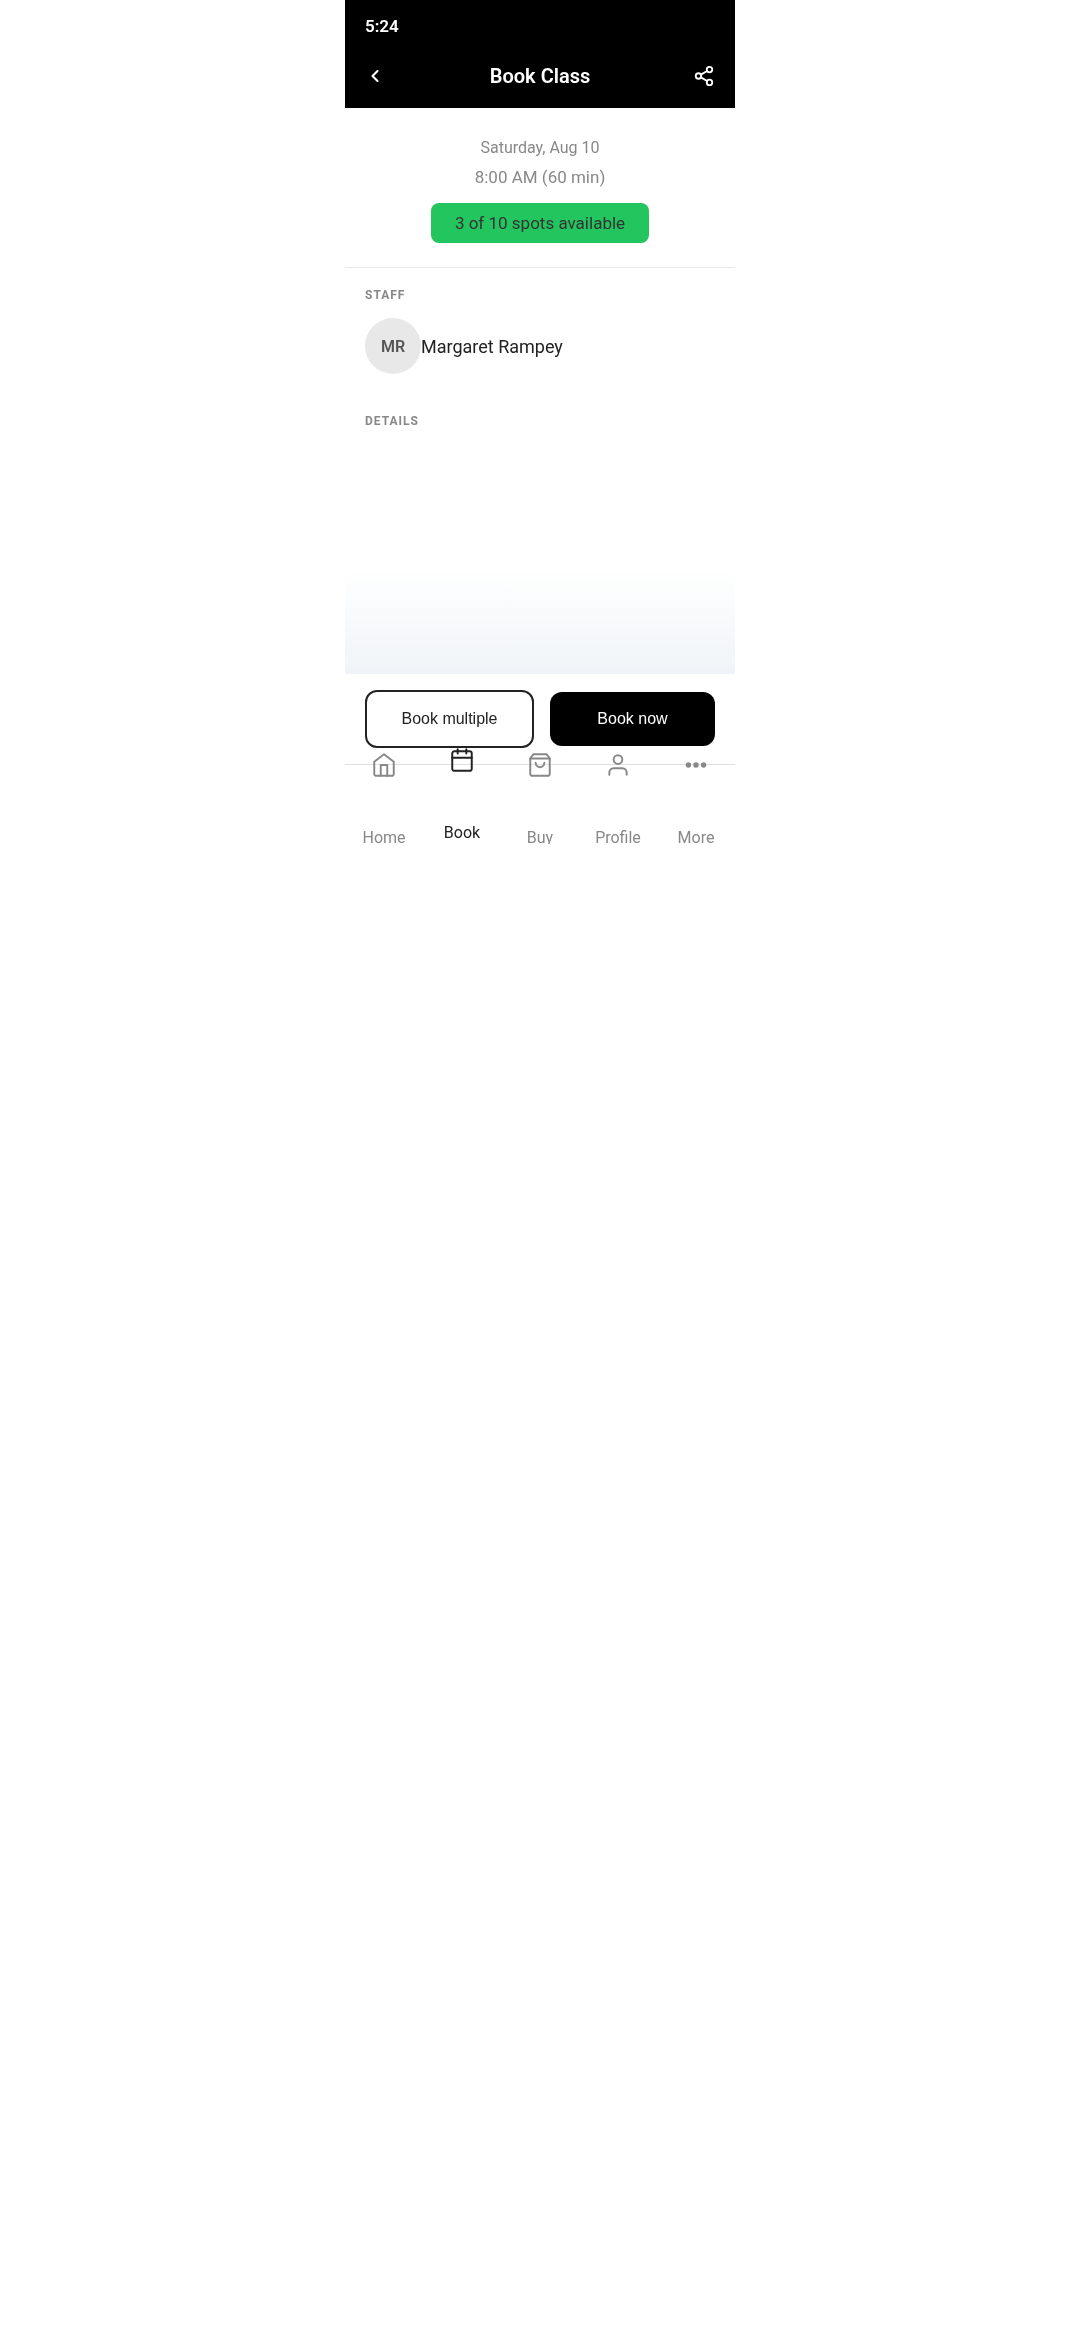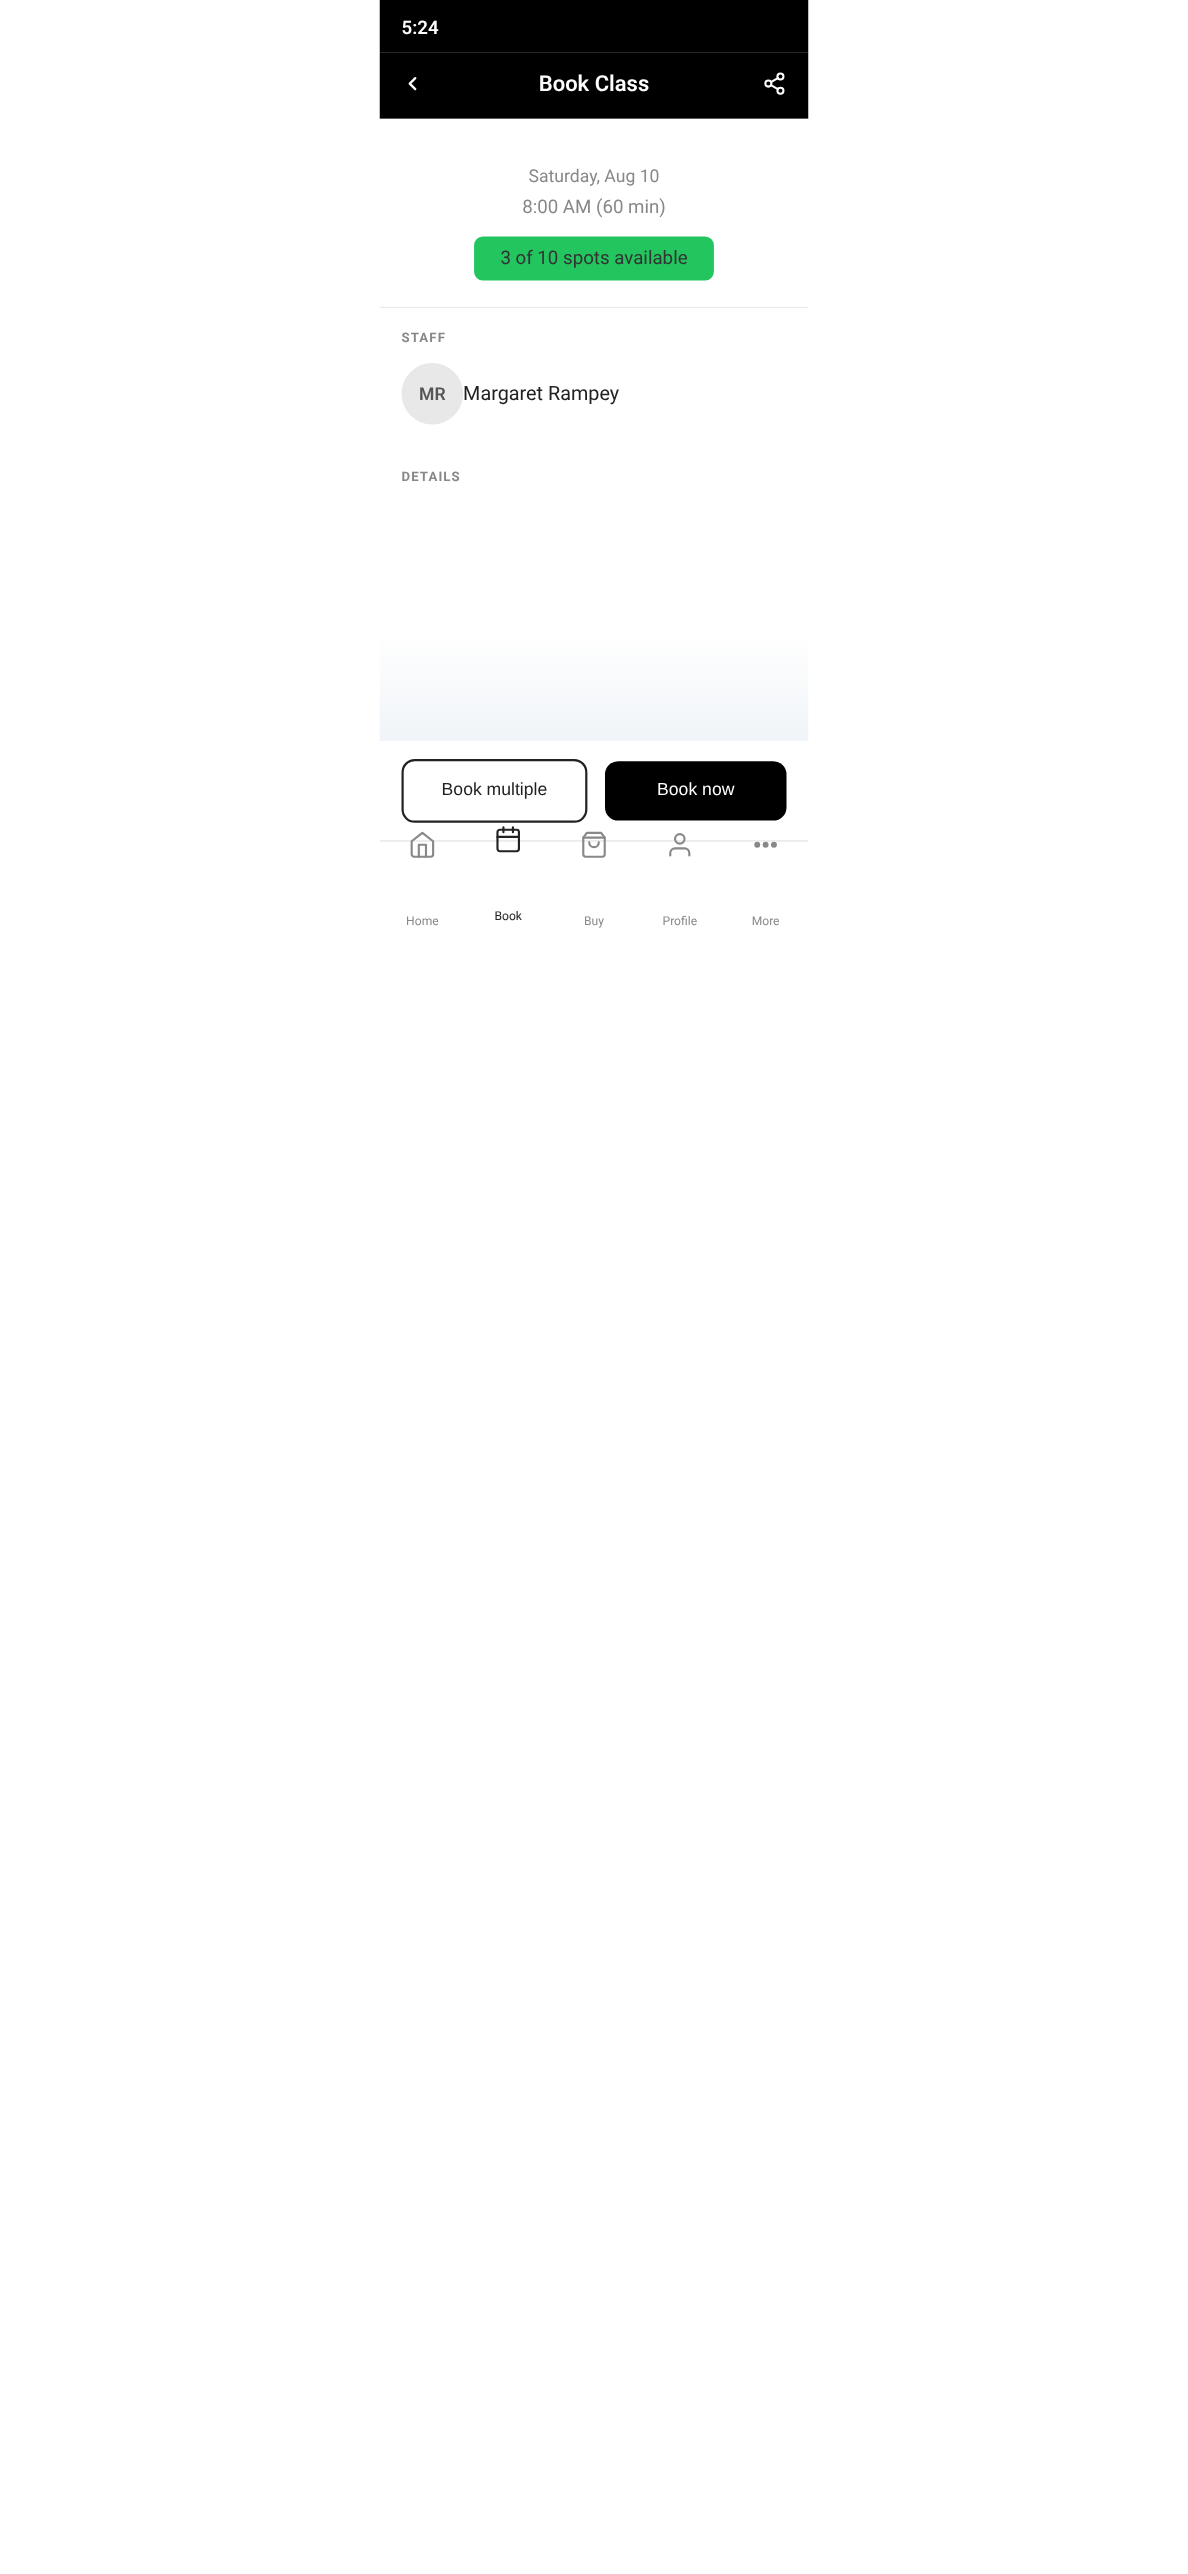--- a/index.html
+++ b/index.html
@@ -71,21 +71,21 @@
       color: #ffffff;
       cursor: pointer;
       font-size: 20px;
       display: flex;
       align-items: center;
     }
 
     
     .class-info {
       background: #ffffff;
-      padding: 42px 20px 24px;
+      padding: 30px 20px 24px;
       text-align: center;
       border-bottom: 1px solid #e8e8e8;
     }
 
     .class-date {
       color: #888888;
       font-size: 16px;
       margin-bottom: 10px;
     }
 
@@ -221,21 +221,21 @@
     .nav-item {
       display: flex;
       flex-direction: column;
       align-items: center;
       gap: 4px;
       cursor: pointer;
       min-width: 60px;
     }
 
     .nav-item-label {
-      font-size: 11px;
+      font-size: 16px;
       color: #888888;
       margin-top: 46px;
     }
 
     .nav-item-label.active {
       color: #222222;
     }
 
     .nav-item-indicator {
       width: 4px;

